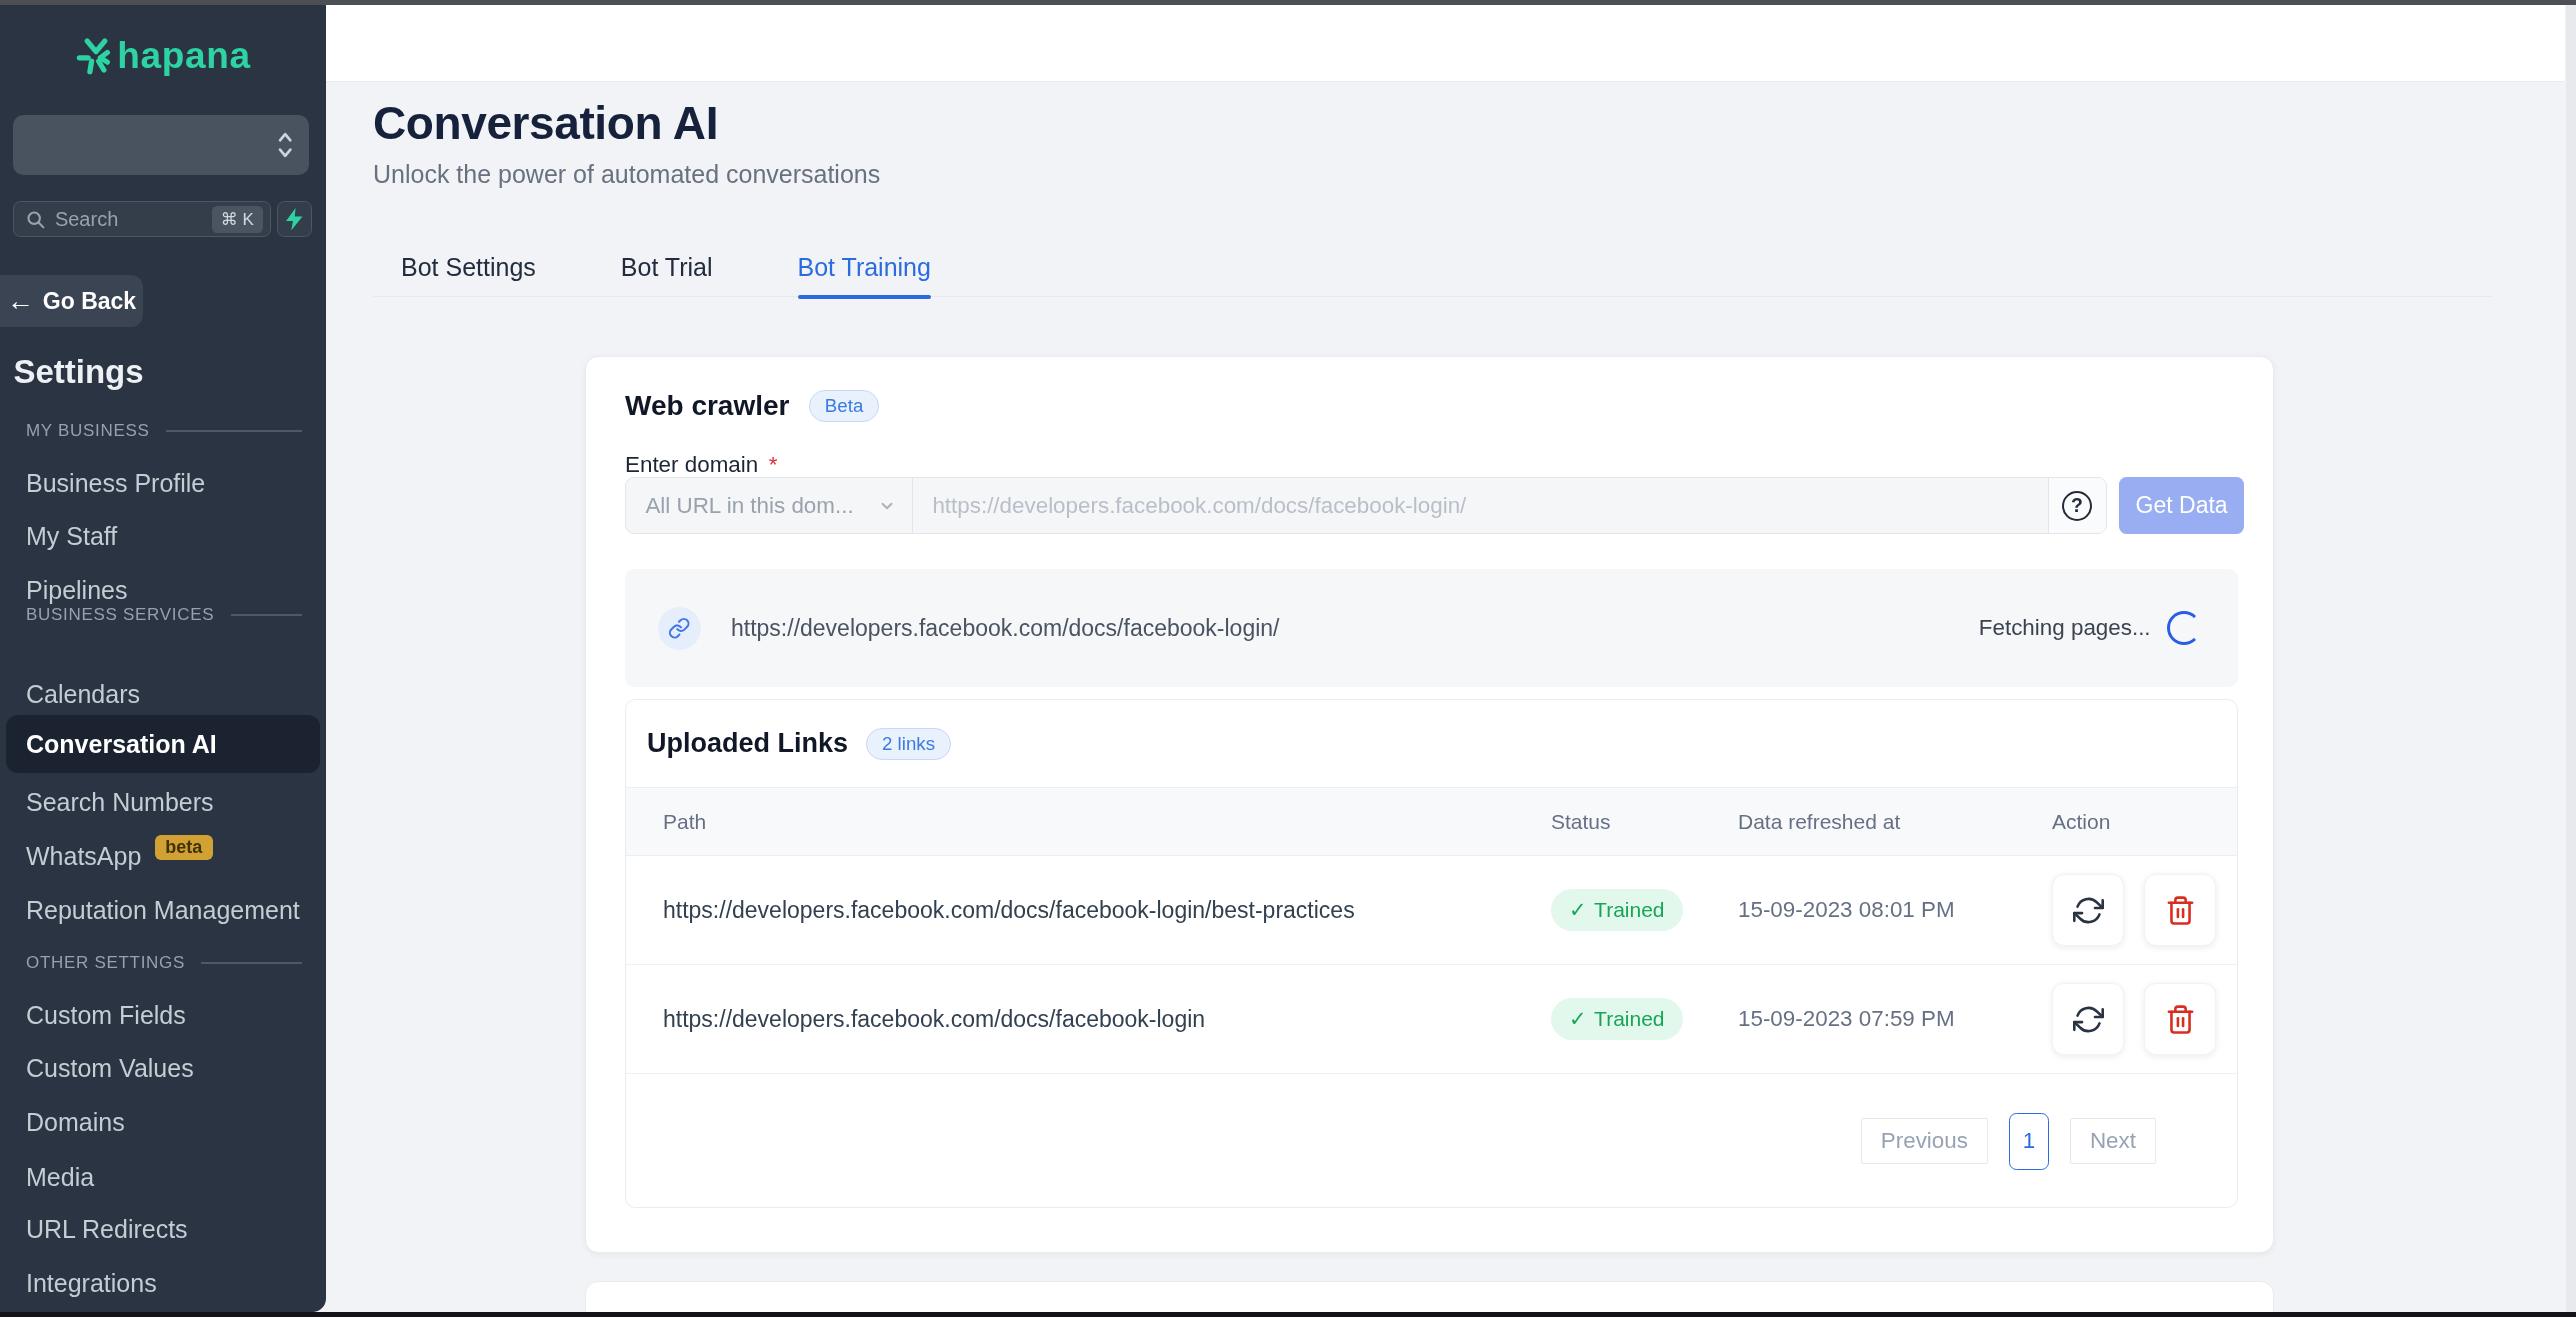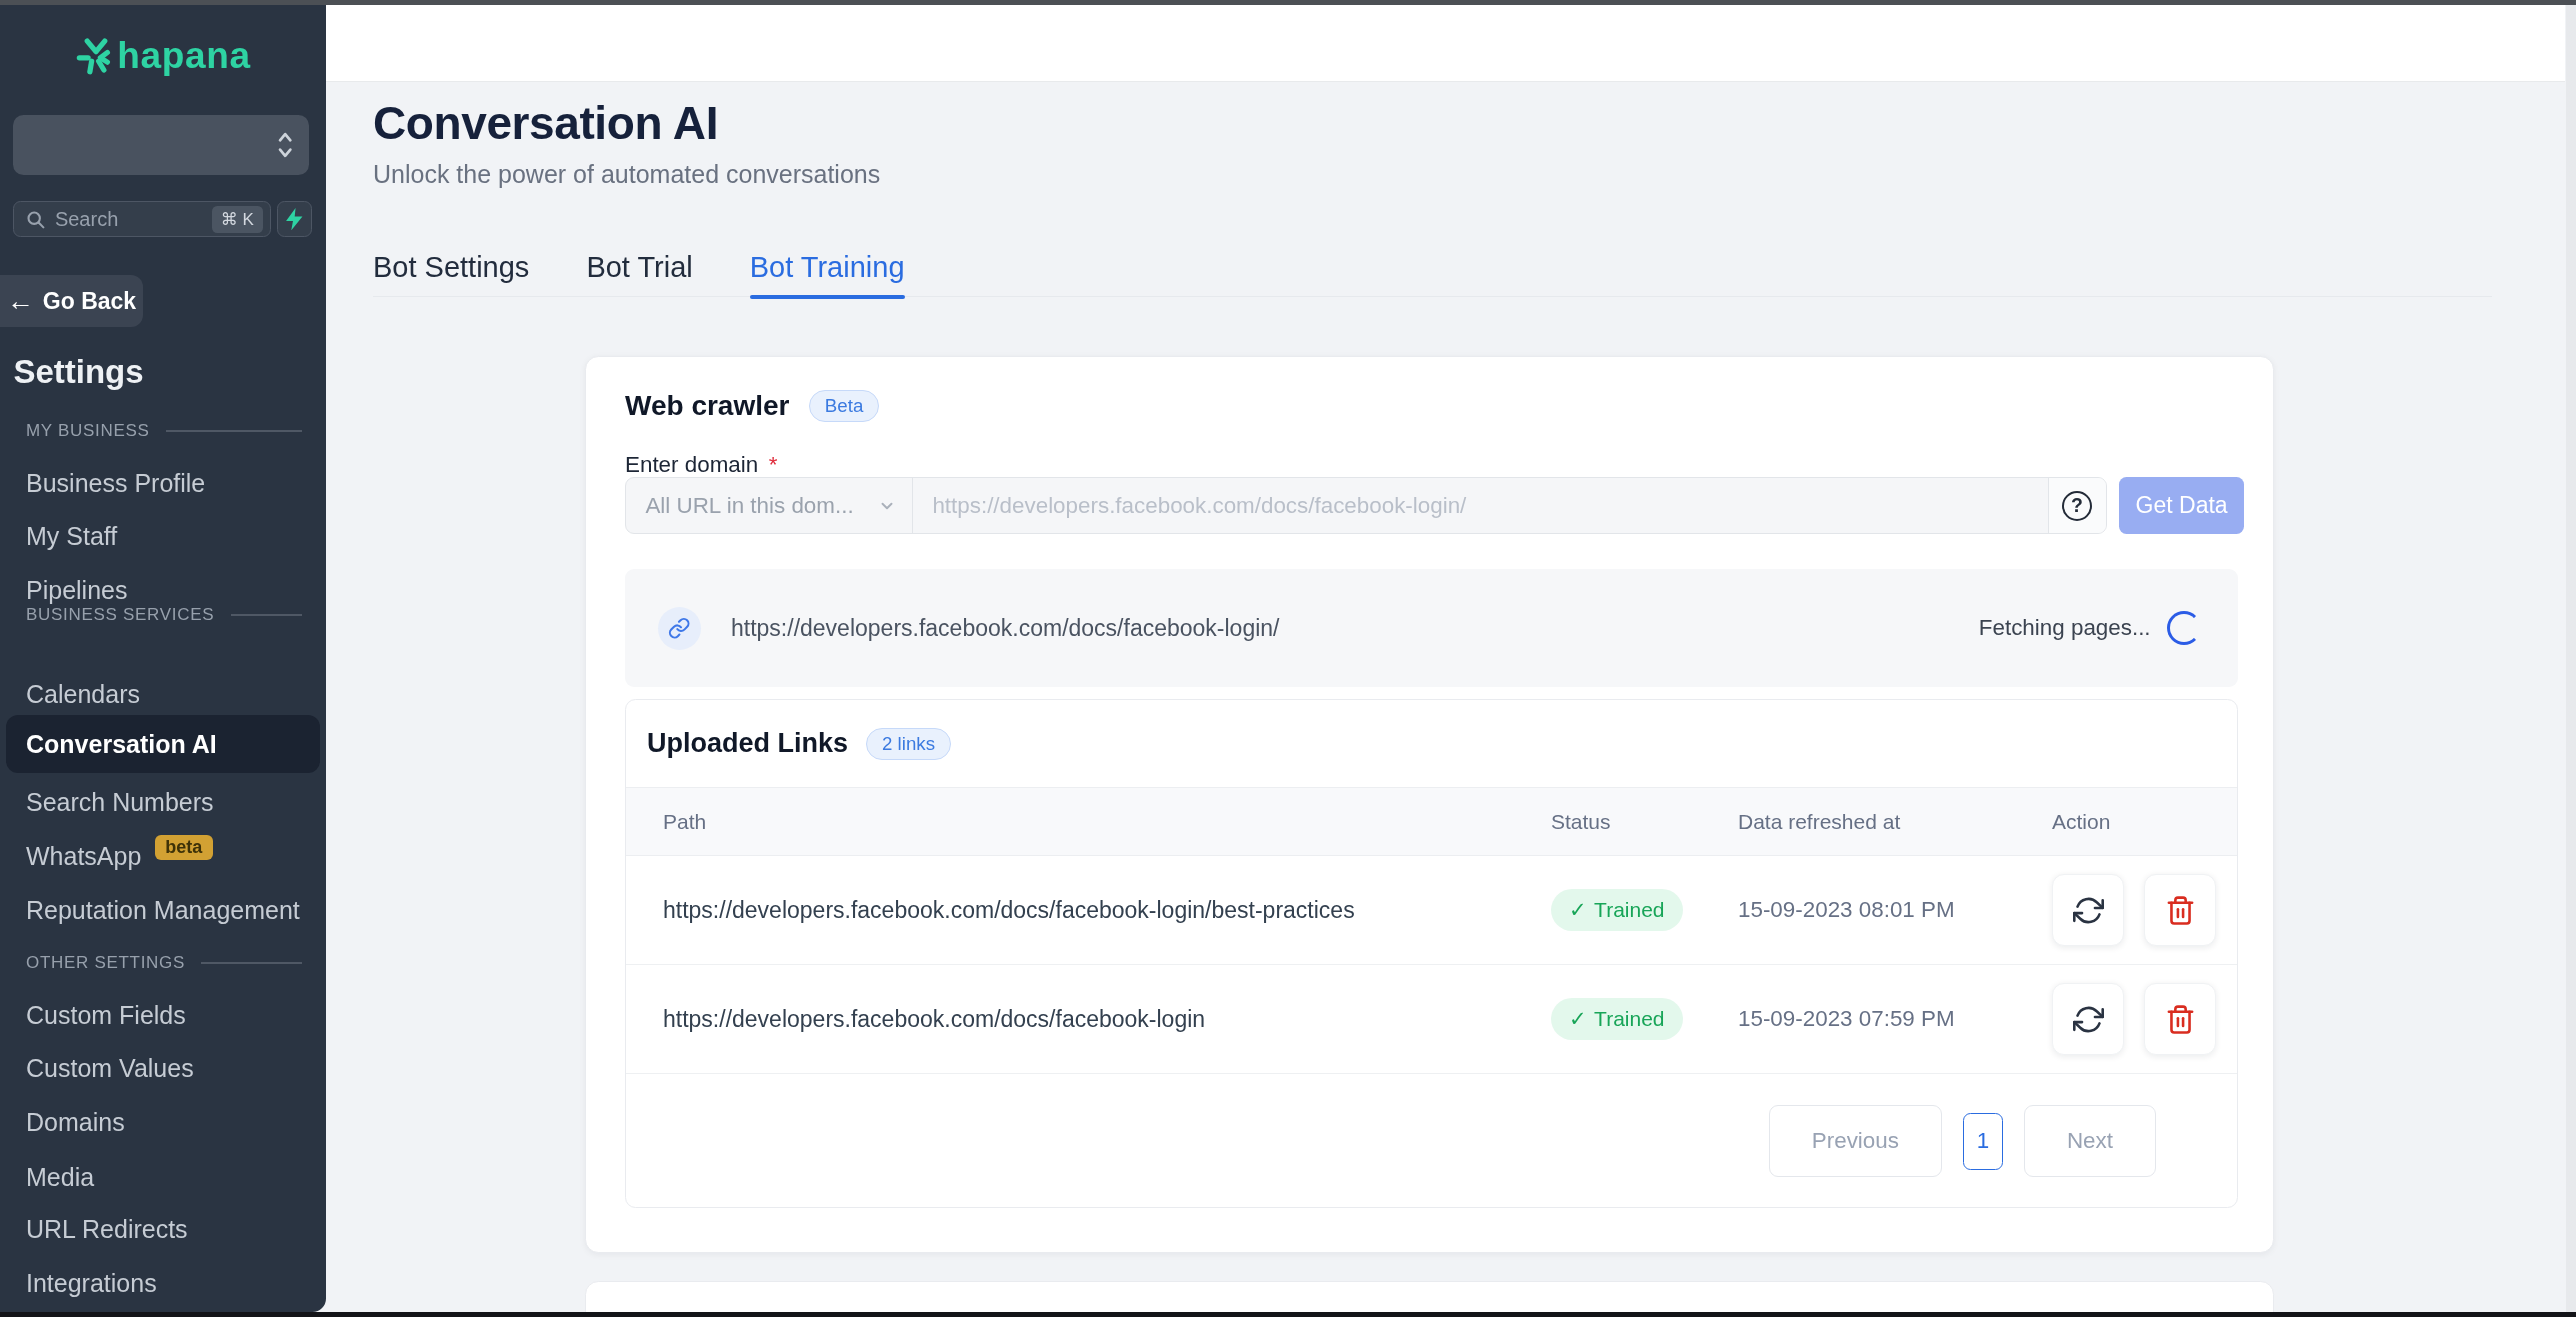--- a/index.html
+++ b/index.html
@@ -53,21 +53,21 @@
   .dot { position:absolute; border-radius:50%; }
   .dot.red    { left:2347px; top:7.5px; width:15px; height:15px; background:#e8281e; }
   .dot.yellow { left:2409px; top:12px; width:13.4px; height:13.4px; background:#f5b60f; }
 
   
   .page-title { position:absolute; left:373px; top:96px; font-size:46px; font-weight:700; color:#16213b; letter-spacing:-0.4px; }
   .page-sub   { position:absolute; left:373px; top:160px; font-size:25px; color:#697180; }
 
   .tabs { position:absolute; left:373px; top:251px; width:2119px; display:flex; gap:57px;
           border-bottom:0.7px solid #e6e9ed; padding-bottom:12px; }
-  .tab { font-size:29px; color:#222c3d; line-height:33px; cursor:pointer; position:relative; }
+  .tab { font-size:25px; color:#222c3d; line-height:33px; cursor:pointer; position:relative;margin-left:28px; }
   .tab.active { color:#2a6ce0; font-weight:500; }
   .tab.active::after { content:""; position:absolute; left:0; right:0; bottom:-15px; height:4.5px;
                        background:#2a6ce0; border-radius:3px; }
 
   
   .card { position:absolute; left:585px; top:356px; width:1689px; height:897px; background:#fff;
           border:0.7px solid #e9ebef; border-radius:13.4px; box-shadow:0 1.5px 6px rgba(16,24,40,.05);
           padding:31px 29px 0 39px; }
   .card-head { display:flex; align-items:center; gap:19.4px; height:36px; }
   .card-title { font-size:28px; font-weight:700; color:#101828; }
@@ -117,21 +117,21 @@
   .path { font-size:23px; color:#33404f; }
   .status-pill { display:inline-flex; align-items:center; gap:7.5px; height:42px; padding:0 18px;
                  background:#e3f8ec; color:#18a558; font-size:21px; border-radius:21px; }
   .refreshed { font-size:22.4px; color:#667085; }
   .actions { display:flex; gap:20px; }
   .act-btn { width:72px; height:72px; background:#fff; border:0.7px solid #f0f2f4; border-radius:12px;
              box-shadow:0 1.5px 6px rgba(16,24,40,.08); display:flex; align-items:center; justify-content:center;
              cursor:pointer; }
   .pagination { height:134px; display:flex; align-items:center; justify-content:flex-end;
                 gap:21px; padding-right:81px; }
-  .pg-btn { height:72px; padding:0 42px; background:#fff; border:1.5px solid #e4e7ec; border-radius:9px;
+  .pg-btn { height:46px; padding:0 19px; background:#fff; border:1.5px solid #e4e7ec; border-radius:2px;
             color:#98a2b3; font-size:22.4px; display:flex; align-items:center; cursor:pointer; }
   .pg-page { height:57px; width:40px; background:#fff; border:1.5px solid #2a6ce0; border-radius:7.5px;
              color:#2a6ce0; font-size:22.4px; display:flex; align-items:center; justify-content:center; cursor:pointer; }
 
   .partial-card { position:absolute; left:585px; top:1281px; width:1689px; height:45px; background:#fff;
                   border:0.7px solid #e9ebef; border-radius:13.4px 13.4px 0 0; }
   svg { display:block; }
 </style>
 </head>
 <body>

